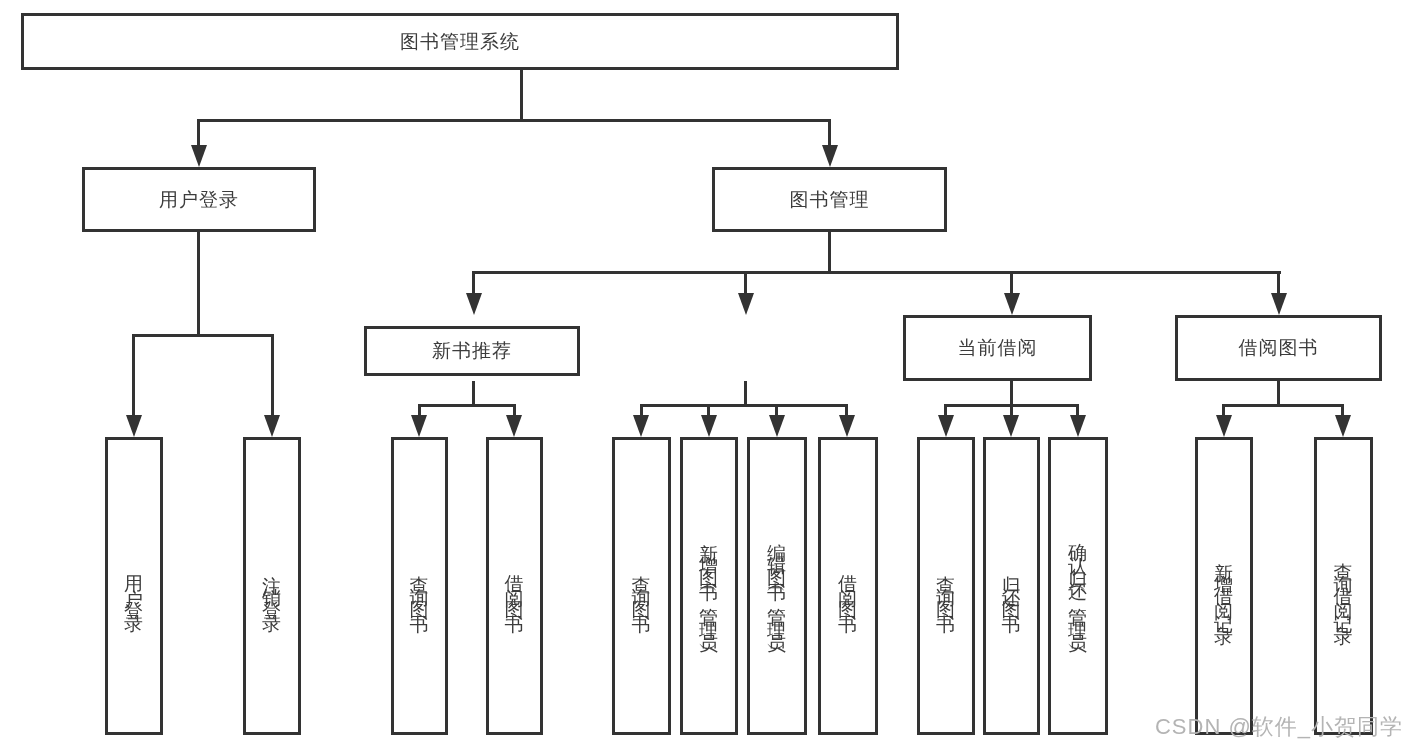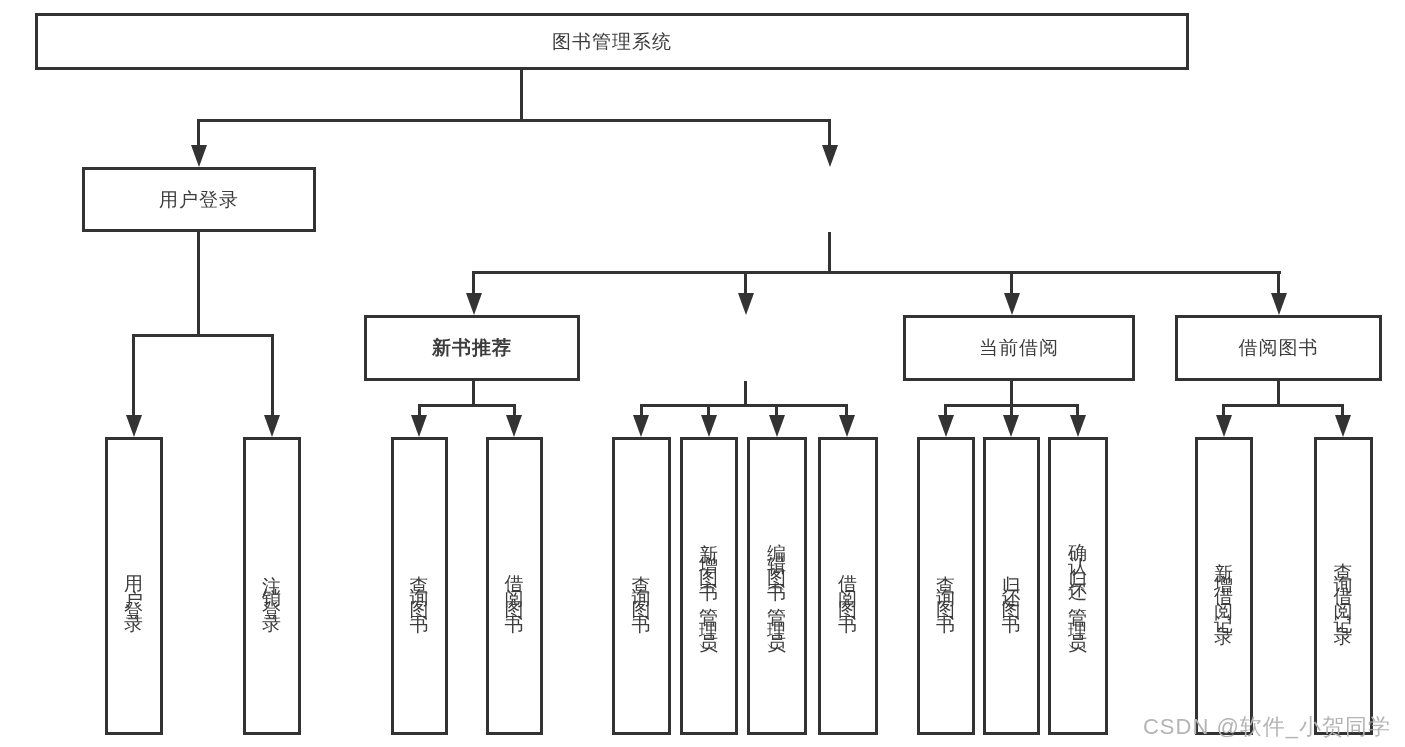--- a/index.html
+++ b/index.html
@@ -48,70 +48,73 @@
   .vline{position:absolute;width:3px;background:var(--line);}
   .arrow{
     position:absolute;
     width:0;height:0;
     border-left:8px solid transparent;
     border-right:8px solid transparent;
     border-top:22px solid var(--line);
   }
   .watermark{
     position:absolute;
-    right:14px;
+    right:2px;
     bottom:5px;
     font-size:22px;
     color:#b4b4b4;
     letter-spacing:1px;
     white-space:nowrap;
   }
 </style>
 </head>
 <body>
 
 <div class="canvas">
 
-  <div class="box" style="left:35px;top:13px;width:1154px;height:57px;">
+  <div class="box" style="left:21px;top:13px;width:878px;height:57px;">
     <span>图书管理系统</span>
   </div>
 
   <div class="vline" style="left:520px;top:69px;height:52px;"></div>
   <div class="hline" style="left:197px;top:119px;width:634px;"></div>
   <div class="vline" style="left:197px;top:119px;height:30px;"></div>
   <div class="arrow" style="left:191px;top:145px;"></div>
   <div class="vline" style="left:828px;top:119px;height:30px;"></div>
   <div class="arrow" style="left:822px;top:145px;"></div>
 
   <div class="box" style="left:82px;top:167px;width:234px;height:65px;">
     <span>用户登录</span>
+  </div>
+  <div class="box" style="left:712px;top:167px;width:235px;height:65px;">
+    <span>图书管理</span>
   </div>
 
   <div class="vline" style="left:197px;top:232px;height:105px;"></div>
   <div class="hline" style="left:132px;top:334px;width:142px;"></div>
   <div class="vline" style="left:132px;top:334px;height:83px;"></div>
   <div class="arrow" style="left:126px;top:415px;"></div>
   <div class="vline" style="left:271px;top:334px;height:83px;"></div>
   <div class="arrow" style="left:264px;top:415px;"></div>
 
   <div class="vline" style="left:828px;top:232px;height:42px;"></div>
   <div class="hline" style="left:472px;top:271px;width:809px;"></div>
   <div class="vline" style="left:472px;top:271px;height:25px;"></div>
   <div class="arrow" style="left:466px;top:293px;"></div>
   <div class="vline" style="left:744px;top:271px;height:25px;"></div>
   <div class="arrow" style="left:738px;top:293px;"></div>
   <div class="vline" style="left:1010px;top:271px;height:25px;"></div>
   <div class="arrow" style="left:1004px;top:293px;"></div>
   <div class="vline" style="left:1277px;top:271px;height:25px;"></div>
   <div class="arrow" style="left:1271px;top:293px;"></div>
 
-  <div class="box" style="left:364px;top:315px;width:216px;height:66px;font-weight:bold;">
+  <div class="box" style="left:364px;top:326px;width:216px;height:50px;">
     <span>新书推荐</span>
   </div>
-  <div class="box" style="left:903px;top:315px;width:232px;height:66px;">
+  <div class="box" style="left:903px;top:315px;width:189px;height:66px;">
     <span>当前借阅</span>
   </div>
   <div class="box" style="left:1175px;top:315px;width:207px;height:66px;">
     <span>借阅图书</span>
   </div>
 
   <div class="vline" style="left:472px;top:381px;height:26px;"></div>
   <div class="hline" style="left:418px;top:404px;width:98px;"></div>
   <div class="vline" style="left:418px;top:404px;height:14px;"></div>
   <div class="arrow" style="left:411px;top:415px;"></div>

